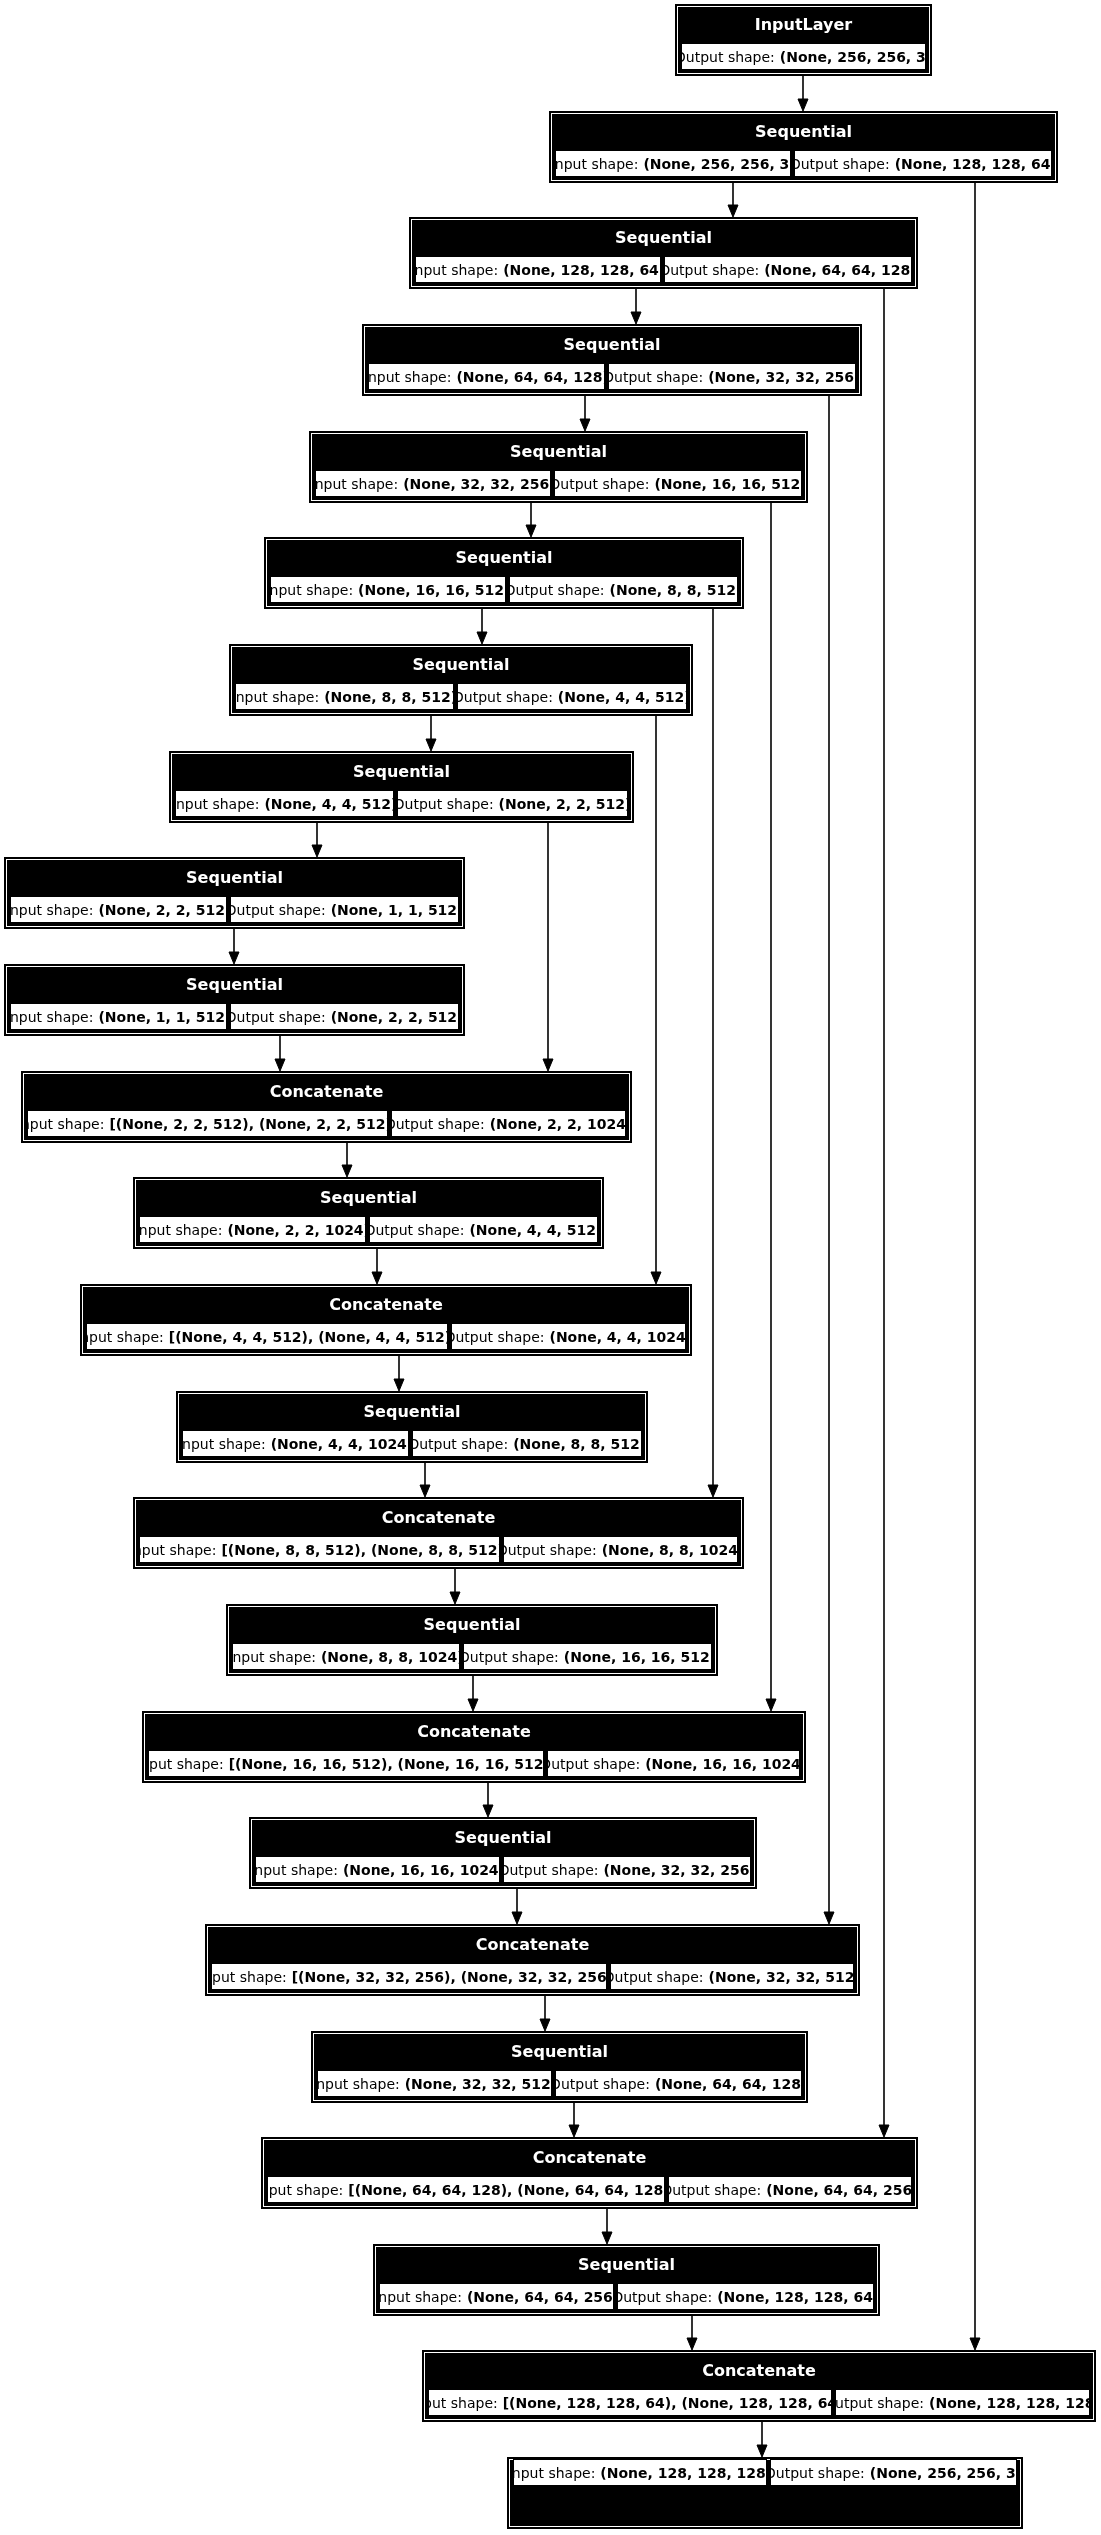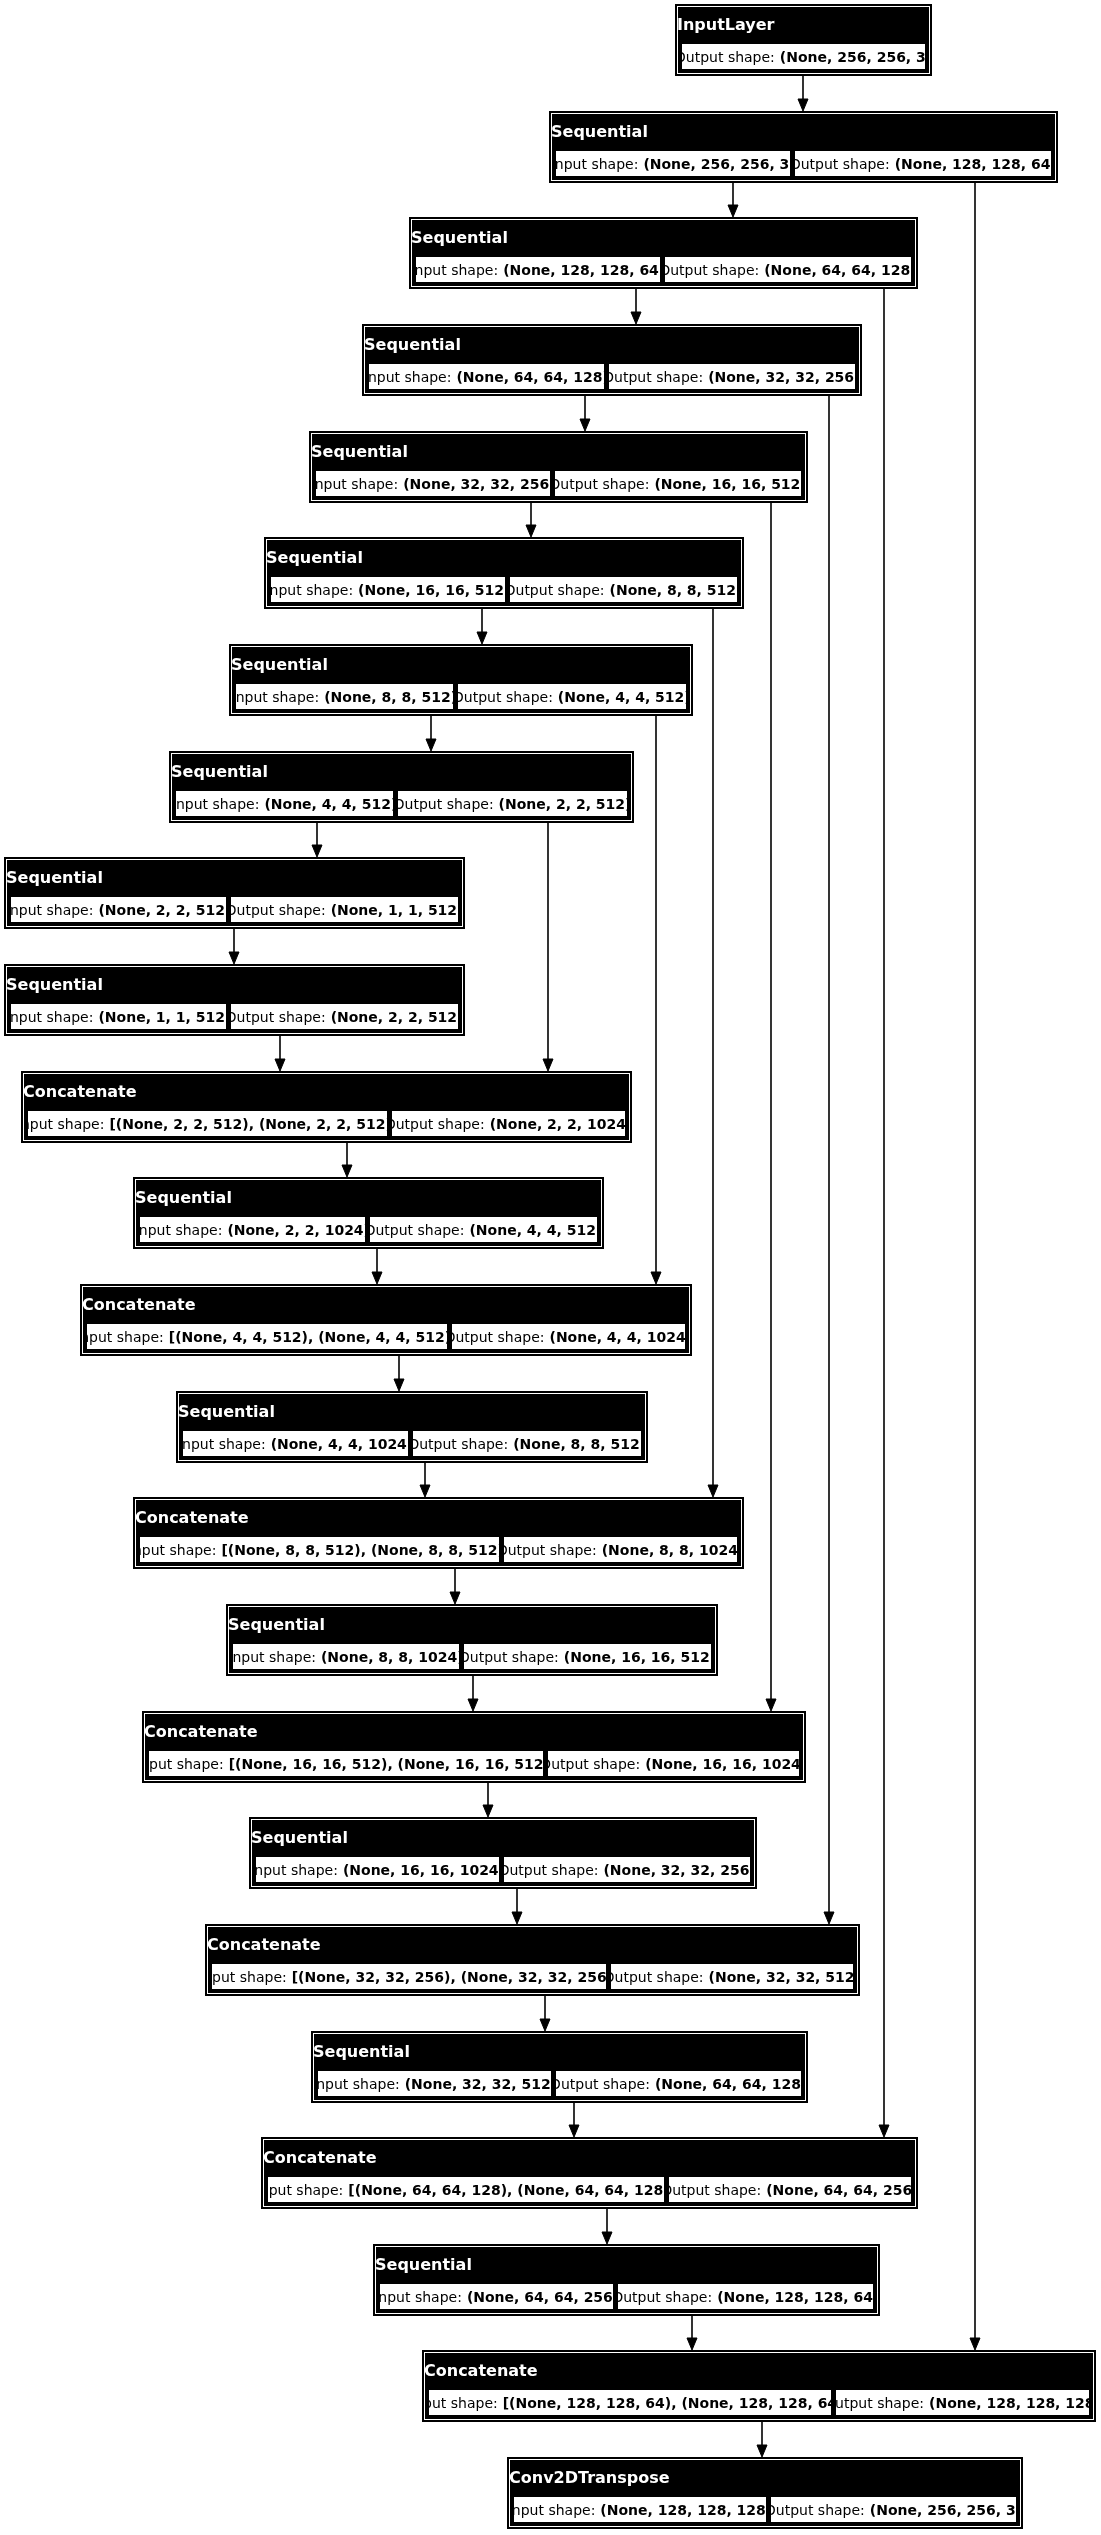--- a/index.html
+++ b/index.html
@@ -1,21 +1,21 @@
 <!DOCTYPE html>
 <html><head>
 <meta charset="utf-8">
 <style>
   html,body{margin:0;padding:0;background:#ffffff;}
   #canvas{position:relative;width:1101px;height:2535px;background:#ffffff;
           font-family:"DejaVu Sans","Liberation Sans",sans-serif;overflow:hidden;}
   #edges{position:absolute;left:0;top:0;width:1101px;height:2535px;}
   .node{position:absolute;height:72px;background:#000000;border:2px solid #000000;
         box-sizing:border-box;box-shadow:inset 0 0 0 1px #ffffff;}
-  .node-title{height:37px;line-height:37px;text-align:left;color:#ffffff;
+  .node-title{height:37px;line-height:37px;text-align:center;color:#ffffff;
               font-size:16px;font-weight:bold;white-space:nowrap;}
   .node-cells{display:flex;gap:3px;padding:0 4px;height:27px;}
   .cell{flex:1 1 auto;background:#ffffff;border:1px solid #000000;box-sizing:border-box;
         display:flex;align-items:center;justify-content:center;white-space:nowrap;
         font-size:14px;color:#000000;overflow:hidden;}
   .pfx{margin-right:5px;}
   .shape{font-weight:bold;}
   line.edge{stroke:#000000;stroke-width:1.6;}
   polygon.ah{fill:#000000;stroke:#000000;}
 </style>
@@ -403,21 +403,20 @@
           <span class="shape">[(None, 128, 128, 64), (None, 128, 128, 64)]</span>
         </div>
       <div class="cell">
           <span class="pfx">Output shape:</span>
           <span class="shape">(None, 128, 128, 128)</span>
         </div>
     </div>
   </div>
 
   <div class="node" style="left:507px;top:2457px;width:516px">
-    <div class="node-title">Conv2DTranspose</div>
     <div class="node-cells">
       <div class="cell">
           <span class="pfx">Input shape:</span>
           <span class="shape">(None, 128, 128, 128)</span>
         </div>
       <div class="cell">
           <span class="pfx">Output shape:</span>
           <span class="shape">(None, 256, 256, 3)</span>
         </div>
     </div>

